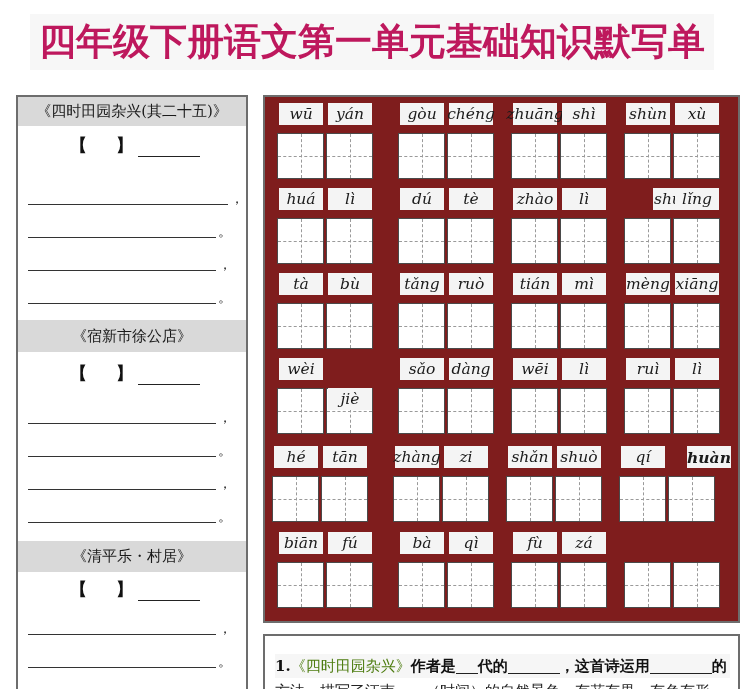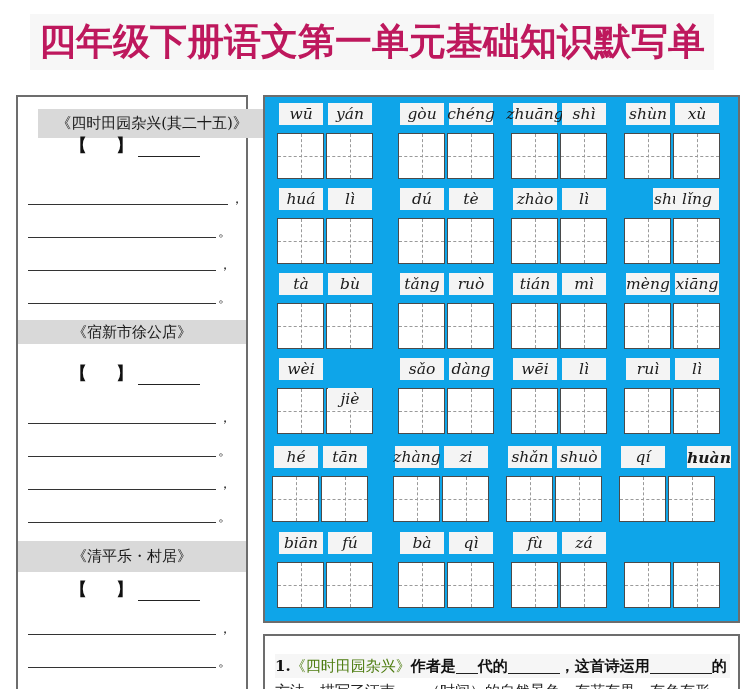--- a/index.html
+++ b/index.html
@@ -38,21 +38,21 @@
   }
   .line-row {
     position: absolute; left: 10px; height: 20px; display: flex; align-items: flex-end;
   }
   .line-row .rule { border-bottom: 1.5px solid #333; height: 14px; }
   .line-row .punct { font-size: 14px; margin-left: 2px; line-height: 14px; }
 
   
   .pinyin-panel {
     position: absolute; left: 263px; top: 95px; width: 477px; height: 528px;
-    border: 2.5px solid #6d6d6d; background: #0ea5e9;
+    border: 2.5px solid #6d6d6d; background: #7f1d1d;
   }
   .py-label {
     position: absolute; height: 22px; font-family: "DejaVu Serif", serif; font-style: italic;
     font-size: 15.5px; color: #1a1a1a; background: #f4f4f4; padding: 0 3px;
     display: flex; align-items: center; justify-content: center; white-space: nowrap;
   }
   .box {
     position: absolute; width: 47px; height: 46px; border: 1.5px solid #4a4a4a; background: #fff;
   }
   .box::before {
@@ -83,21 +83,21 @@
 </style>
 </head>
 <body>
 
 <div class="title-wrap">
   <div class="title">四年级下册语文第一单元基础知识默写单</div>
 </div>
 
 <div class="left-panel">
 
-  <div class="poem-header" style="top:12px;margin-left:20px;">《四时田园杂兴(其二十五)》</div>
+  <div class="poem-header" style="top:0px;">《四时田园杂兴(其二十五)》</div>
   <div class="author-line" style="top:34px;">
     <span class="br-open">【</span>
     <span class="gap"></span>
     <span class="br-close">】</span>
     <span class="blank"></span>
   </div>
   <div class="line-row" style="top:88px;">
     <span class="rule" style="width:200px;"></span>
     <span class="punct">，</span>
   </div>
@@ -107,21 +107,21 @@
   </div>
   <div class="line-row" style="top:154px;">
     <span class="rule" style="width:188px;"></span>
     <span class="punct">，</span>
   </div>
   <div class="line-row" style="top:187px;">
     <span class="rule" style="width:188px;"></span>
     <span class="punct">。</span>
   </div>
 
-  <div class="poem-header" style="top:223px; height:24px;">《宿新市徐公店》</div>
+  <div class="poem-header" style="top:223px; height:32px;">《宿新市徐公店》</div>
   <div class="author-line" style="top:262px;">
     <span class="br-open">【</span>
     <span class="gap"></span>
     <span class="br-close">】</span>
     <span class="blank"></span>
   </div>
   <div class="line-row" style="top:307px;">
     <span class="rule" style="width:188px;"></span>
     <span class="punct">，</span>
   </div>

